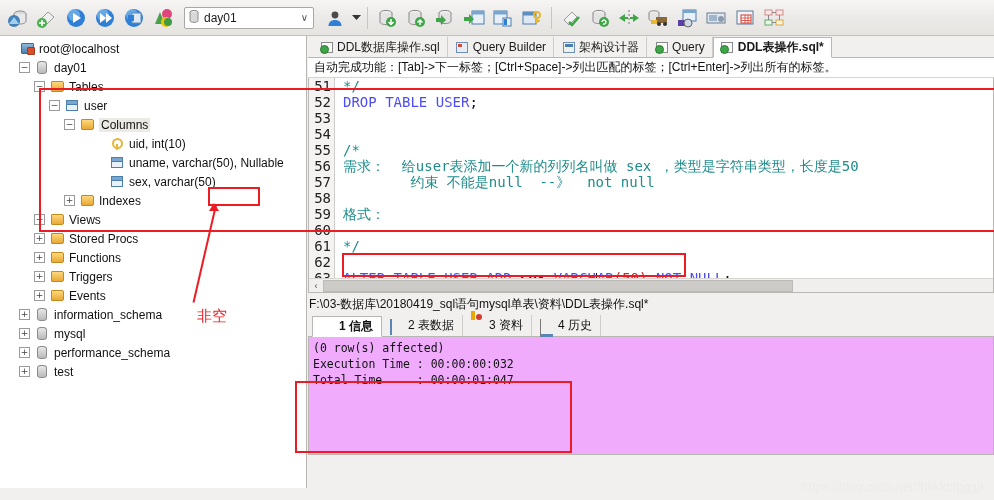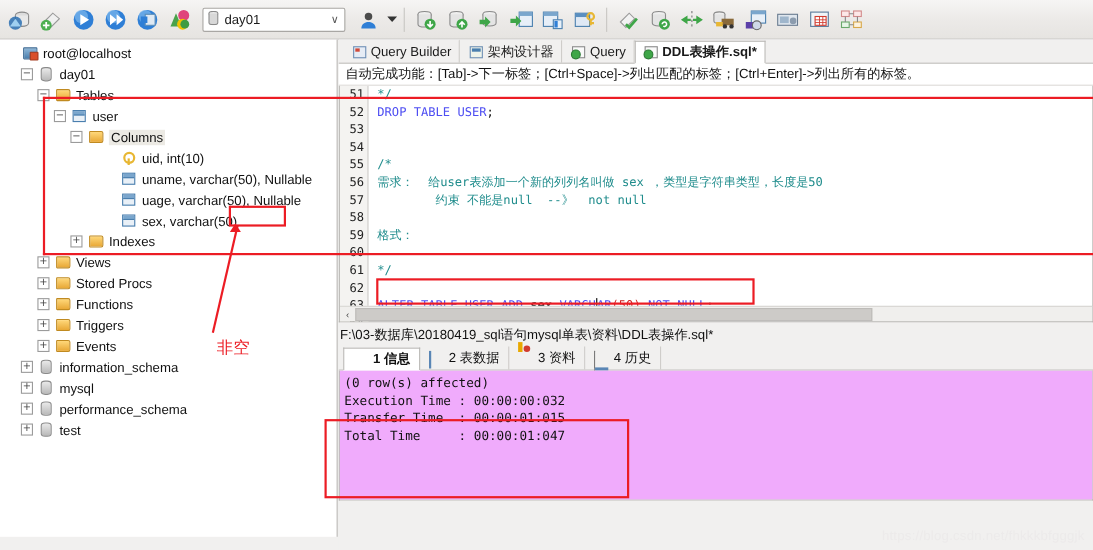--- a/index.html
+++ b/index.html
@@ -88,21 +88,21 @@
   .ic-arch{width:12px;height:11px;background:#eef3ea;border:1px solid #6f8fb5;}
   .ic-arch:after{content:"";display:block;margin:1px;width:8px;height:3px;background:#4a7fae;}
 
   .hintbar { height:20px; background:#fff; display:flex; align-items:center;
              padding-left:6px; font-size:12px; color:#111;
              border-bottom:1px solid #d7d5d2; }
 
   .editor { position:relative; height:215px; background:#fff;
             border:1px solid #b9b7b4; border-top:none; margin:0;
             overflow:hidden; }
-  .code { display:flex; font-family:"DejaVu Sans Mono", monospace; font-size:11px; }
+  .code { display:flex; font-family:"DejaVu Sans Mono", monospace; font-size:14px; }
   .gutter { width:26px; flex:0 0 auto; background:#f4f3f1;
             border-right:1px solid #cfcdca; text-align:right; padding-right:3px;
             color:#222; }
   .gutter div { height:16px; line-height:16px; }
   .codelines { flex:1 1 auto; padding-left:8px; position:relative; }
   .codelines div.ln { height:16px; line-height:16px; white-space:pre; }
   .kw { color:#4d4df2; }
   .cm { color:#1f8c8c; }
   .blk { color:#111; font-weight:bold; }
   .num { color:#cc2222; }
@@ -390,27 +390,20 @@
           <span class="ico">
             <span class="ic-table"></span>
           </span>
           <span>uname, varchar(50), Nullable</span>
         </div>
         <div class="trow" style="padding-left: 94px;">
           <span class="expspace"></span>
           <span class="ico">
             <span class="ic-table"></span>
           </span>
-          <span>uage, varchar(50), Nullable</span>
-        </div>
-        <div class="trow" style="padding-left: 94px;">
-          <span class="expspace"></span>
-          <span class="ico">
-            <span class="ic-table"></span>
-          </span>
           <span>sex, varchar(50)</span>
         </div>
         <div class="trow" style="padding-left: 64px;">
           <span class="exp">+</span>
           <span class="ico">
             <span class="ic-folder"></span>
           </span>
           <span>Indexes</span>
         </div>
         <div class="trow" style="padding-left: 34px;">
@@ -475,20 +468,26 @@
             <span class="ic-db"></span>
           </span>
           <span>test</span>
         </div>
       </div>
   </div>
 
   <div class="right-pane">
 
     <div class="tabstrip" id="tabstrip">
+        <div class="tab">
+          <span class="tabico">
+            <span class="ic-sqlsheet"></span>
+          </span>
+          <span>DDL数据库操作.sql</span>
+        </div>
         <div class="tab">
           <span class="tabico">
             <span class="ic-qb"></span>
           </span>
           <span>Query Builder</span>
         </div>
         <div class="tab">
           <span class="tabico">
             <span class="ic-arch"></span>
           </span>
@@ -572,21 +571,20 @@
         <div class="rtab">
           <span class="rtabico"><span class="ic-cal"></span></span>
           <span>4 历史</span>
         </div>
       </div>
 
     <div class="resarea">
       <div class="resbody" id="resbody">
           <div>(0 row(s) affected)</div>
           <div>Execution Time : 00:00:00:032</div>
-          <div>Transfer Time  : 00:00:01:015</div>
           <div>Total Time     : 00:00:01:047</div>
         </div>
     </div>
   </div>
 
   <div class="ann annbox" style="left:39px; top:88px; width:960px; height:144px; border-right:none;"></div>
 
   <div class="ann annbox" style="left:208px; top:187px; width:52px; height:19px;"></div>
 
   <div class="ann annline" style="left:215px; top:205px; width:2px; height:100px;

